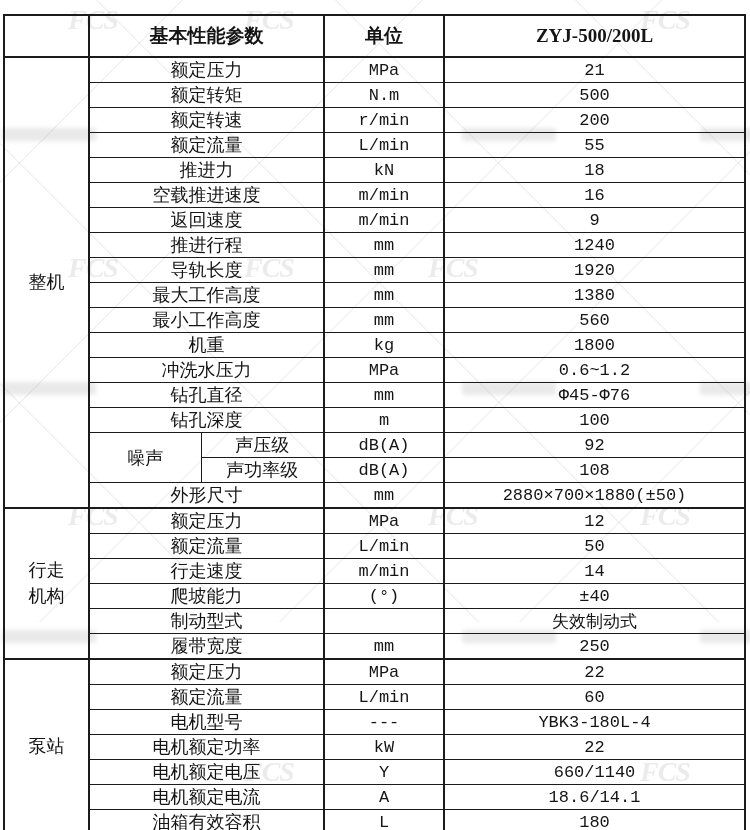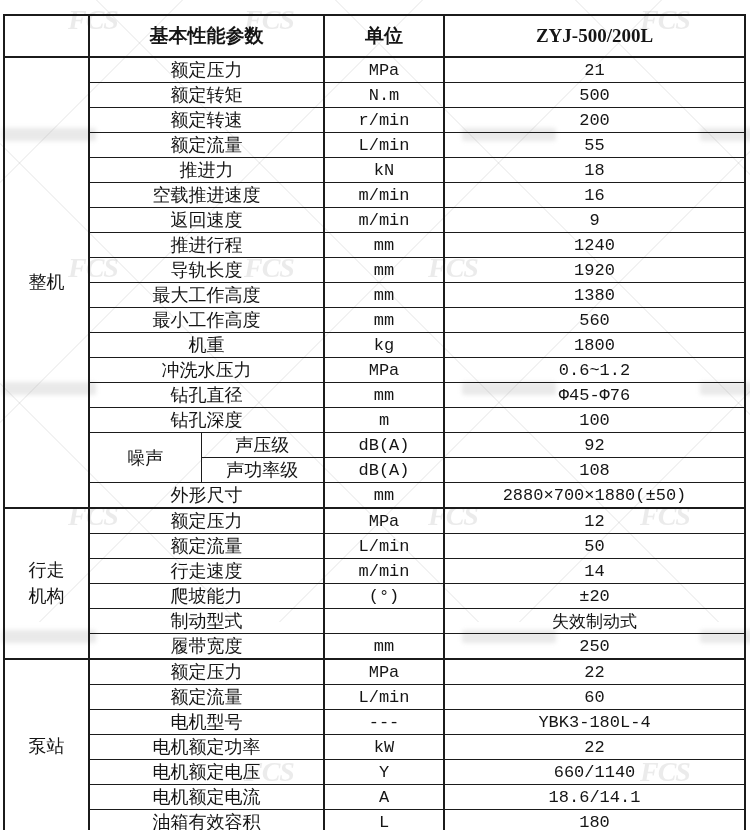--- a/index.html
+++ b/index.html
@@ -182,21 +182,21 @@
           <td class="value">50</td>
         </tr>
         <tr>
           <td class="param" colspan="2">行走速度</td>
           <td class="unit">m/min</td>
           <td class="value">14</td>
         </tr>
         <tr>
           <td class="param" colspan="2">爬坡能力</td>
           <td class="unit">(°)</td>
-          <td class="value">±20</td>
+          <td class="value">±40</td>
         </tr>
         <tr>
           <td class="param" colspan="2">制动型式</td>
           <td class="unit"></td>
           <td class="value">失效制动式</td>
         </tr>
         <tr>
           <td class="param" colspan="2">履带宽度</td>
           <td class="unit">mm</td>
           <td class="value">250</td>

